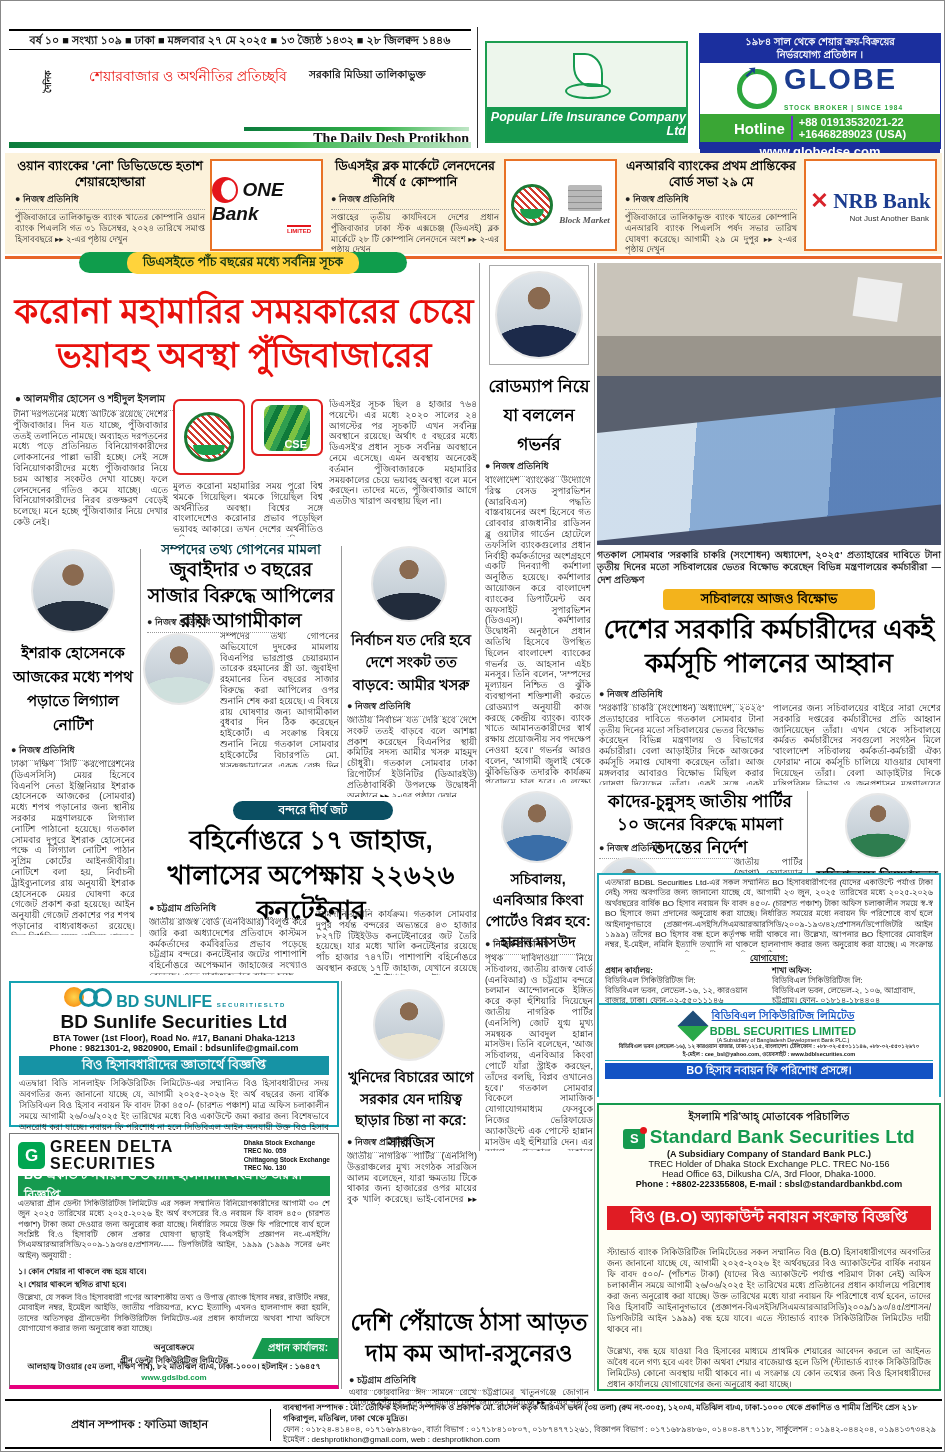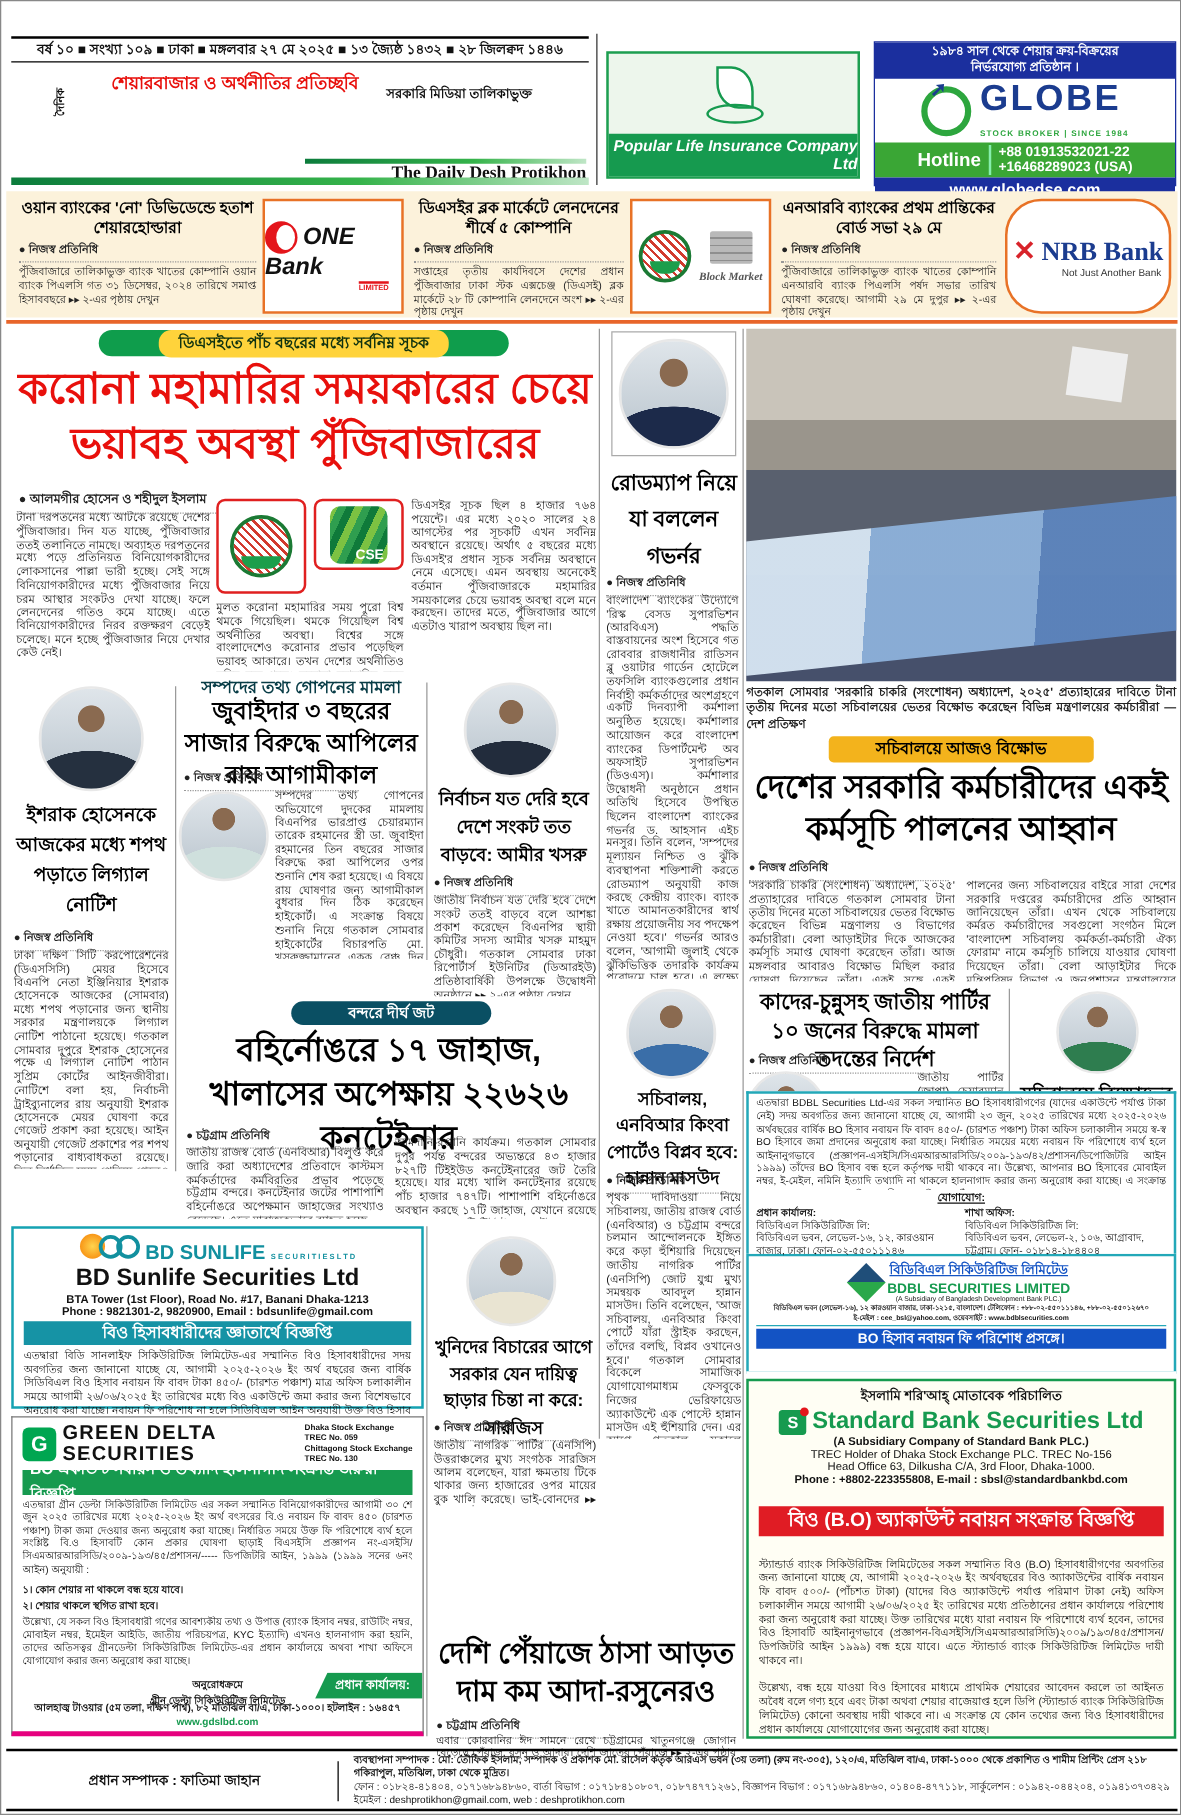--- a/index.html
+++ b/index.html
@@ -67,21 +67,21 @@
   .footer-small{font-size:8px;line-height:1.35;color:#111;}
 </style>
 </head>
 <body>
 
 <div id="page">
 
   <div class="abs ctr" style="left:8px;top:28px;width:462px;height:21px;border-top:2px solid #000;border-bottom:1.5px solid #000;font-size:11px;font-weight:bold;line-height:19px;">বর্ষ ১০ ■ সংখ্যা ১০৯ ■ ঢাকা ■ মঙ্গলবার ২৭ মে ২০২৫ ■ ১৩ জ্যৈষ্ঠ ১৪৩২ ■ ২৮ জিলক্বদ ১৪৪৬</div>
 
   <div class="abs" style="left:8px;top:52px;width:462px;height:88px;">
-    <div class="abs" style="left:80px;top:2px;font-size:14px;font-weight:bold;color:#e8100c;">শেয়ারবাজার ও অর্থনীতির প্রতিচ্ছবি</div>
+    <div class="abs" style="left:80px;top:12px;font-size:14px;font-weight:normal;color:#e8100c;">শেয়ারবাজার ও অর্থনীতির প্রতিচ্ছবি</div>
     <div class="abs" style="left:300px;top:14px;font-size:10.5px;font-weight:bold;">সরকারি মিডিয়া তালিকাভুক্ত</div>
     <div class="abs" style="left:32px;top:40px;font-size:9px;font-weight:bold;transform:rotate(-90deg);transform-origin:left top;">দৈনিক</div>
     <div class="abs greenbar" style="left:235px;top:74px;width:225px;height:4px;"></div>
     <div class="abs" style="left:255px;top:78px;width:205px;font-size:14px;font-weight:bold;font-family:'Liberation Serif',serif;text-align:right;">The Daily Desh Protikhon</div>
   </div>
   <div class="abs greenbar" style="left:8px;top:141px;width:462px;height:6px;"></div>
   <div class="abs vr" style="left:476px;top:26px;height:121px;background:#333;"></div>
 
   <div class="abs" style="left:484px;top:40px;width:203px;height:102px;border:2px solid #1d9e50;background:#edf6ec;display:flex;flex-direction:column;align-items:center;justify-content:flex-end;">
     <div class="plic" style="margin-bottom:8px;"></div>
@@ -95,21 +95,21 @@
     </div>
     <div style="flex:1;display:flex;align-items:center;justify-content:center;gap:7px;">
       <span class="globe-icon"></span>
       <span style="display:inline-block;text-align:left;">
         <span style="font-size:29px;font-weight:bold;color:#1b3c8f;letter-spacing:2px;">GLOBE</span><br>
         <span style="font-size:6.5px;font-weight:bold;color:#2da63e;letter-spacing:1px;">STOCK BROKER  |  SINCE 1984</span>
       </span>
     </div>
     <div style="background:#3aa635;color:#fff;display:flex;align-items:center;justify-content:center;gap:6px;padding:2px 0;">
       <span style="font-size:15px;font-weight:bold;">Hotline</span>
-      <span style="border-left:2px solid #86efac;padding-left:6px;text-align:left;">
+      <span style="border-left:2px solid #6d28d9;padding-left:6px;text-align:left;">
         <span style="font-size:11px;font-weight:bold;display:block;">+88 01913532021-22</span>
         <span style="font-size:11px;font-weight:bold;display:block;">+16468289023 (USA)</span>
       </span>
     </div>
     <div style="background:#1b2f9e;color:#fff;font-size:13px;font-weight:bold;text-align:center;padding:2px 0;">www.globedse.com</div>
   </div>
 
   <div class="abs strip" style="left:4px;top:152px;width:937px;height:101px;"></div>
 
   <div class="abs" style="left:14px;top:158px;width:190px;height:92px;">
@@ -134,31 +134,31 @@
     <span style="text-align:center;">
       <span class="brick" style="display:inline-block;"></span>
       <span style="display:block;font-size:9px;font-weight:bold;font-style:italic;color:#555;font-family:'Liberation Serif',serif;">Block Market</span>
     </span>
   </div>
   <div class="abs" style="left:624px;top:158px;width:172px;height:92px;">
     <div class="brief-title">এনআরবি ব্যাংকের প্রথম প্রান্তিকের বোর্ড সভা ২৯ মে</div>
     <div class="byline" style="margin:2px 0;">● নিজস্ব প্রতিনিধি</div>
     <div class="brief-body">পুঁজিবাজারে তালিকাভুক্ত ব্যাংক খাতের কোম্পানি এনআরবি ব্যাংক পিএলসি পর্ষদ সভার তারিখ ঘোষণা করেছে। আগামী ২৯ মে দুপুর  ▸▸ ২-এর পৃষ্ঠায় দেখুন</div>
   </div>
-  <div class="abs adbox" style="left:803px;top:158px;width:133px;height:92px;border-radius:29px;">
+  <div class="abs adbox" style="left:803px;top:158px;width:133px;height:92px;">
     <div>
       <span class="nrb-x">✕</span>
       <span style="font-size:21px;font-weight:bold;color:#1b3c8f;font-family:'Liberation Serif',serif;">NRB Bank</span>
     </div>
     <div style="font-size:8px;color:#333;align-self:flex-end;margin-right:6px;">Not Just Another Bank</div>
   </div>
 
   <div class="abs" style="left:4px;top:255px;width:937px;height:3px;background:#e8652a;"></div>
 
-  <div class="abs kicker-green" style="left:78px;top:263px;width:328px;height:21px;">
+  <div class="abs kicker-green" style="left:78px;top:251px;width:328px;height:21px;">
     <span>ডিএসইতে পাঁচ বছরের মধ্যে সর্বনিম্ন সূচক</span>
   </div>
   <div class="abs hl" style="left:8px;top:288px;width:470px;height:96px;font-size:34px;color:#e8100c;line-height:1.3;">করোনা মহামারির সময়কারের চেয়ে ভয়াবহ অবস্থা পুঁজিবাজারের</div>
   <div class="abs byline" style="left:14px;top:390px;width:200px;font-size:10px;">● আলমগীর হোসেন ও শহীদুল ইসলাম</div>
   <div class="abs btxt" style="left:12px;top:408px;width:155px;height:128px;">টানা দরপতনের মধ্যে আটকে রয়েছে দেশের পুঁজিবাজার। দিন যত যাচ্ছে, পুঁজিবাজার ততই তলানিতে নামছে। অব্যাহত দরপতনের মধ্যে পড়ে প্রতিনিয়ত বিনিয়োগকারীদের লোকসানের পাল্লা ভারী হচ্ছে। সেই সঙ্গে বিনিয়োগকারীদের মধ্যে পুঁজিবাজার নিয়ে চরম আস্থার সংকটও দেখা যাচ্ছে। ফলে লেনদেনের গতিও কমে যাচ্ছে। এতে বিনিয়োগকারীদের নিরব রক্তক্ষরণ বেড়েই চলেছে। মনে হচ্ছে পুঁজিবাজার নিয়ে দেখার কেউ নেই।</div>
   <div class="abs redbox" style="left:172px;top:398px;width:72px;height:76px;">
     <span class="dse-emblem"></span>
   </div>
   <div class="abs redbox" style="left:250px;top:398px;width:72px;height:57px;">
     <span class="cse-logo">

